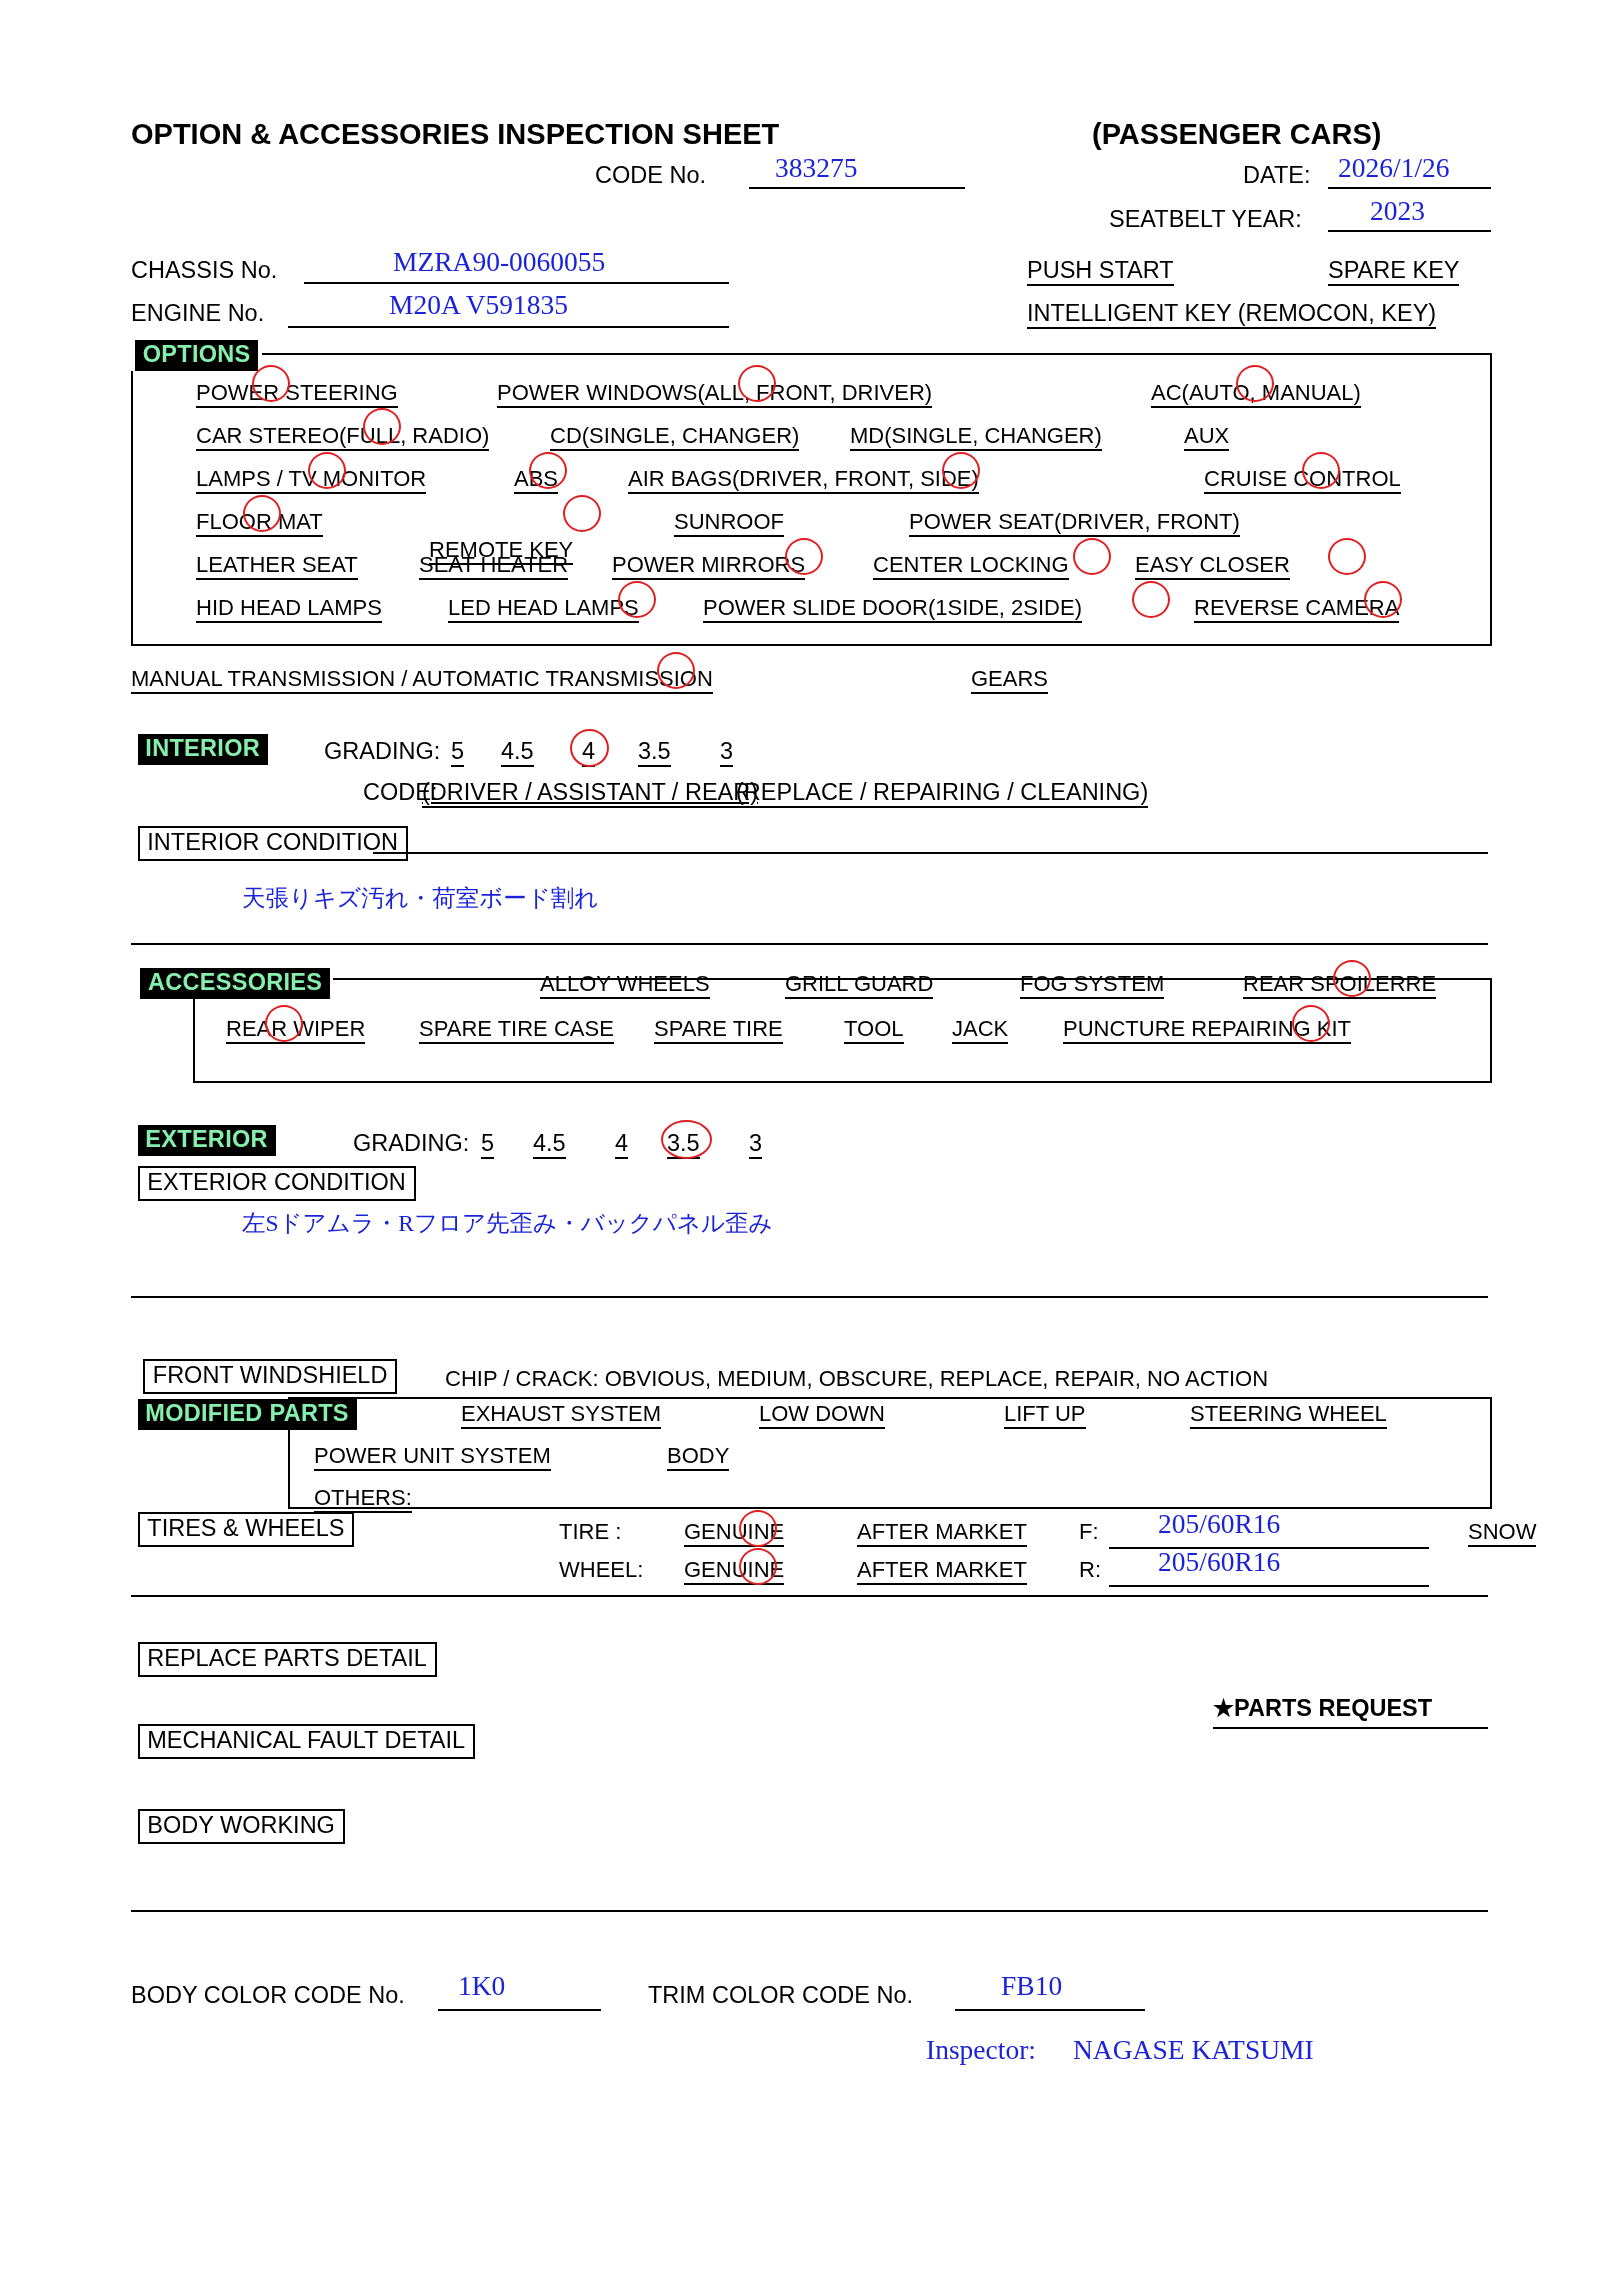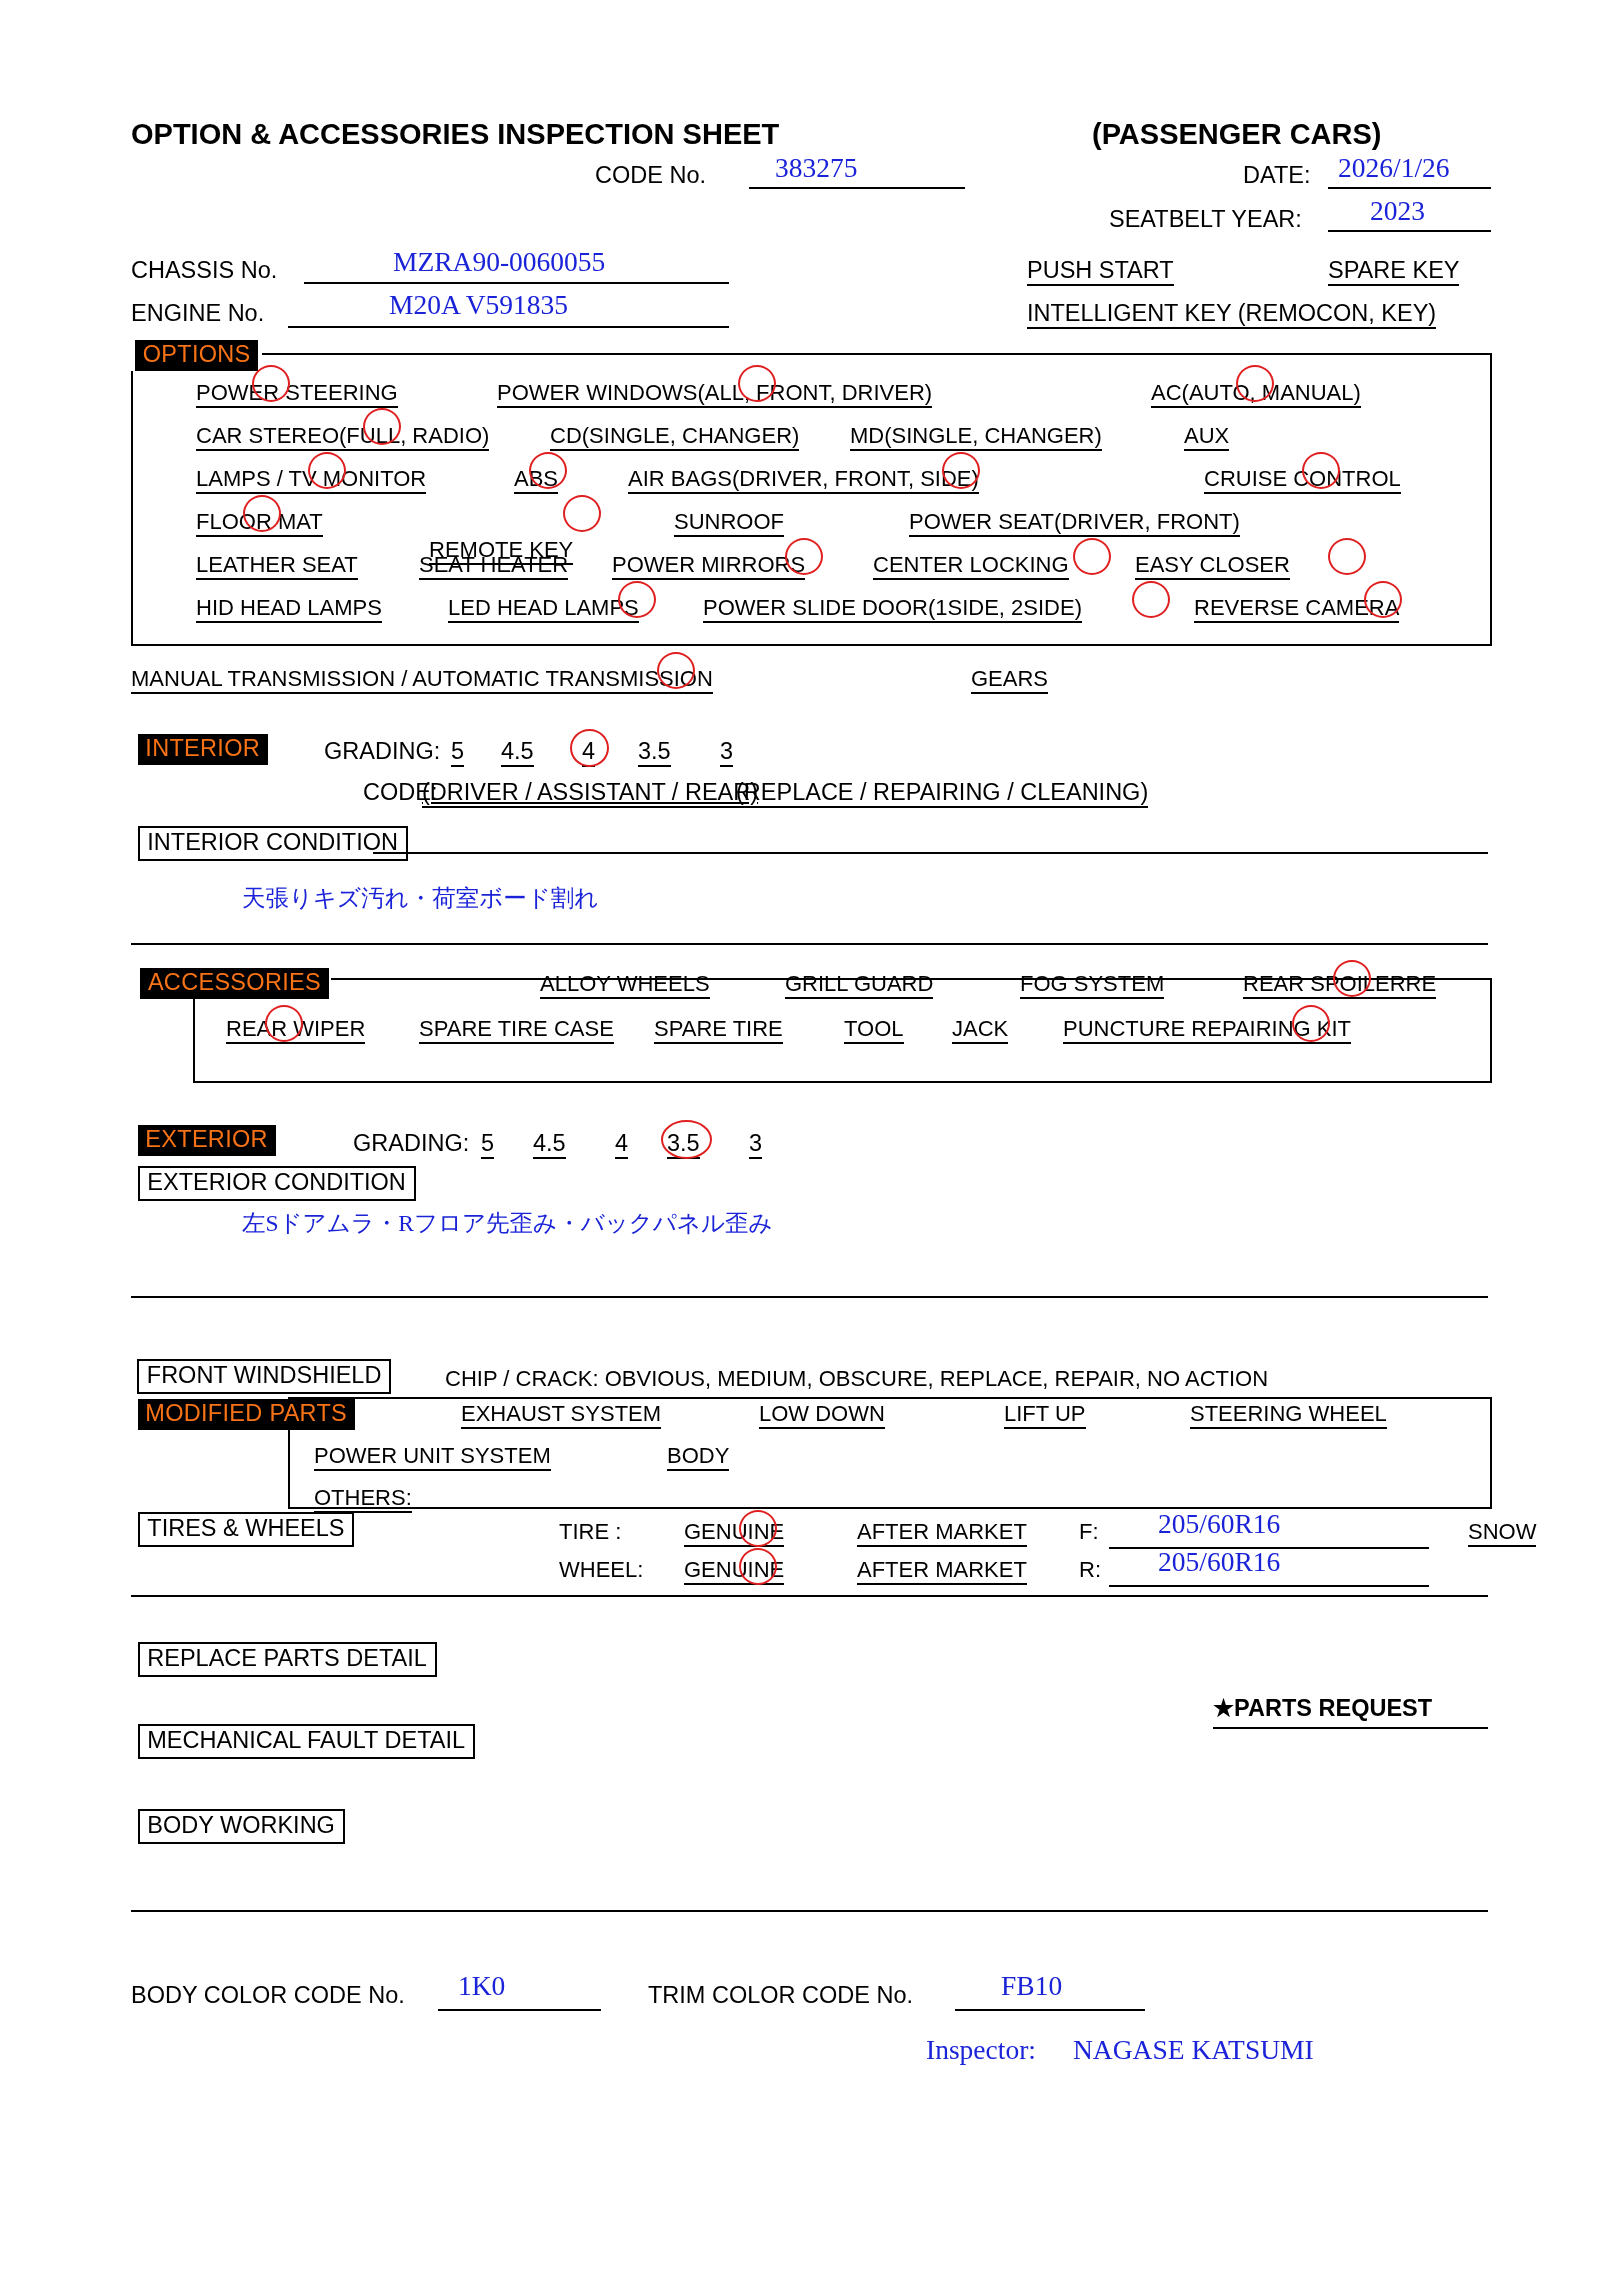--- a/index.html
+++ b/index.html
@@ -28,22 +28,22 @@
   
   .t { position: absolute; white-space: nowrap; }
   .b { font-weight: bold; }
   .u { border-bottom: 2px solid #000; }
   .hand {
     color: #1a23d8;
     font-family: "Liberation Serif", serif;
   }
   .blk {
     background: #000;
-    color: #f97316;
-    font-weight: normal;
+    color: #86efac;
+    font-weight: bold;
     display: inline-block;
     padding: 1.3px 7.8px 2.6px 7.8px;
     letter-spacing: 0.3px;
   }
   .boxlabel {
     display: inline-block;
     border: 2px solid #000;
     padding: 1.3px 7.8px 2.6px 7.8px;
     background: #fff;
   }
@@ -209,21 +209,21 @@
     <div class="t f-main u" style="left:536px; top:1012px;">3.5</div>
     <div class="t f-main u" style="left:618px; top:1012px;">3</div>
     <div class="ring" style="left:530px; top:1002px; width:47px; height:35px;"></div>
 
     <div class="t" style="left:6.5px; top:1048px;">
       <span class="boxlabel f-main">EXTERIOR CONDITION</span>
     </div>
     <div class="t hand f-handjp" style="left:111px; top:1089px;">左Sドアムラ・Rフロア先歪み・バックパネル歪み</div>
     <div class="hline" style="left:0px; top:1178px; width:1357px;"></div>
 
-    <div class="t" style="left:6px; top:1241px;border-radius:9px;">
+    <div class="t" style="left:12px; top:1241px;border-radius:9px;">
       <span class="boxlabel f-main">FRONT WINDSHIELD</span>
     </div>
     <div class="t f-opt" style="left:314px; top:1248px;">CHIP / CRACK:  OBVIOUS,  MEDIUM,  OBSCURE,  REPLACE,  REPAIR,  NO ACTION</div>
 
     <div class="frame" style="left:157px; top:1279px; width:1200px; height:108px;"></div>
     <div class="t" style="left:6.5px; top:1281px; background:#fff;">
       <span class="blk f-main">MODIFIED PARTS</span>
     </div>
     <div class="t f-opt u" style="left:330px; top:1283px;">EXHAUST SYSTEM</div>
     <div class="t f-opt u" style="left:628px; top:1283px;">LOW DOWN</div>

